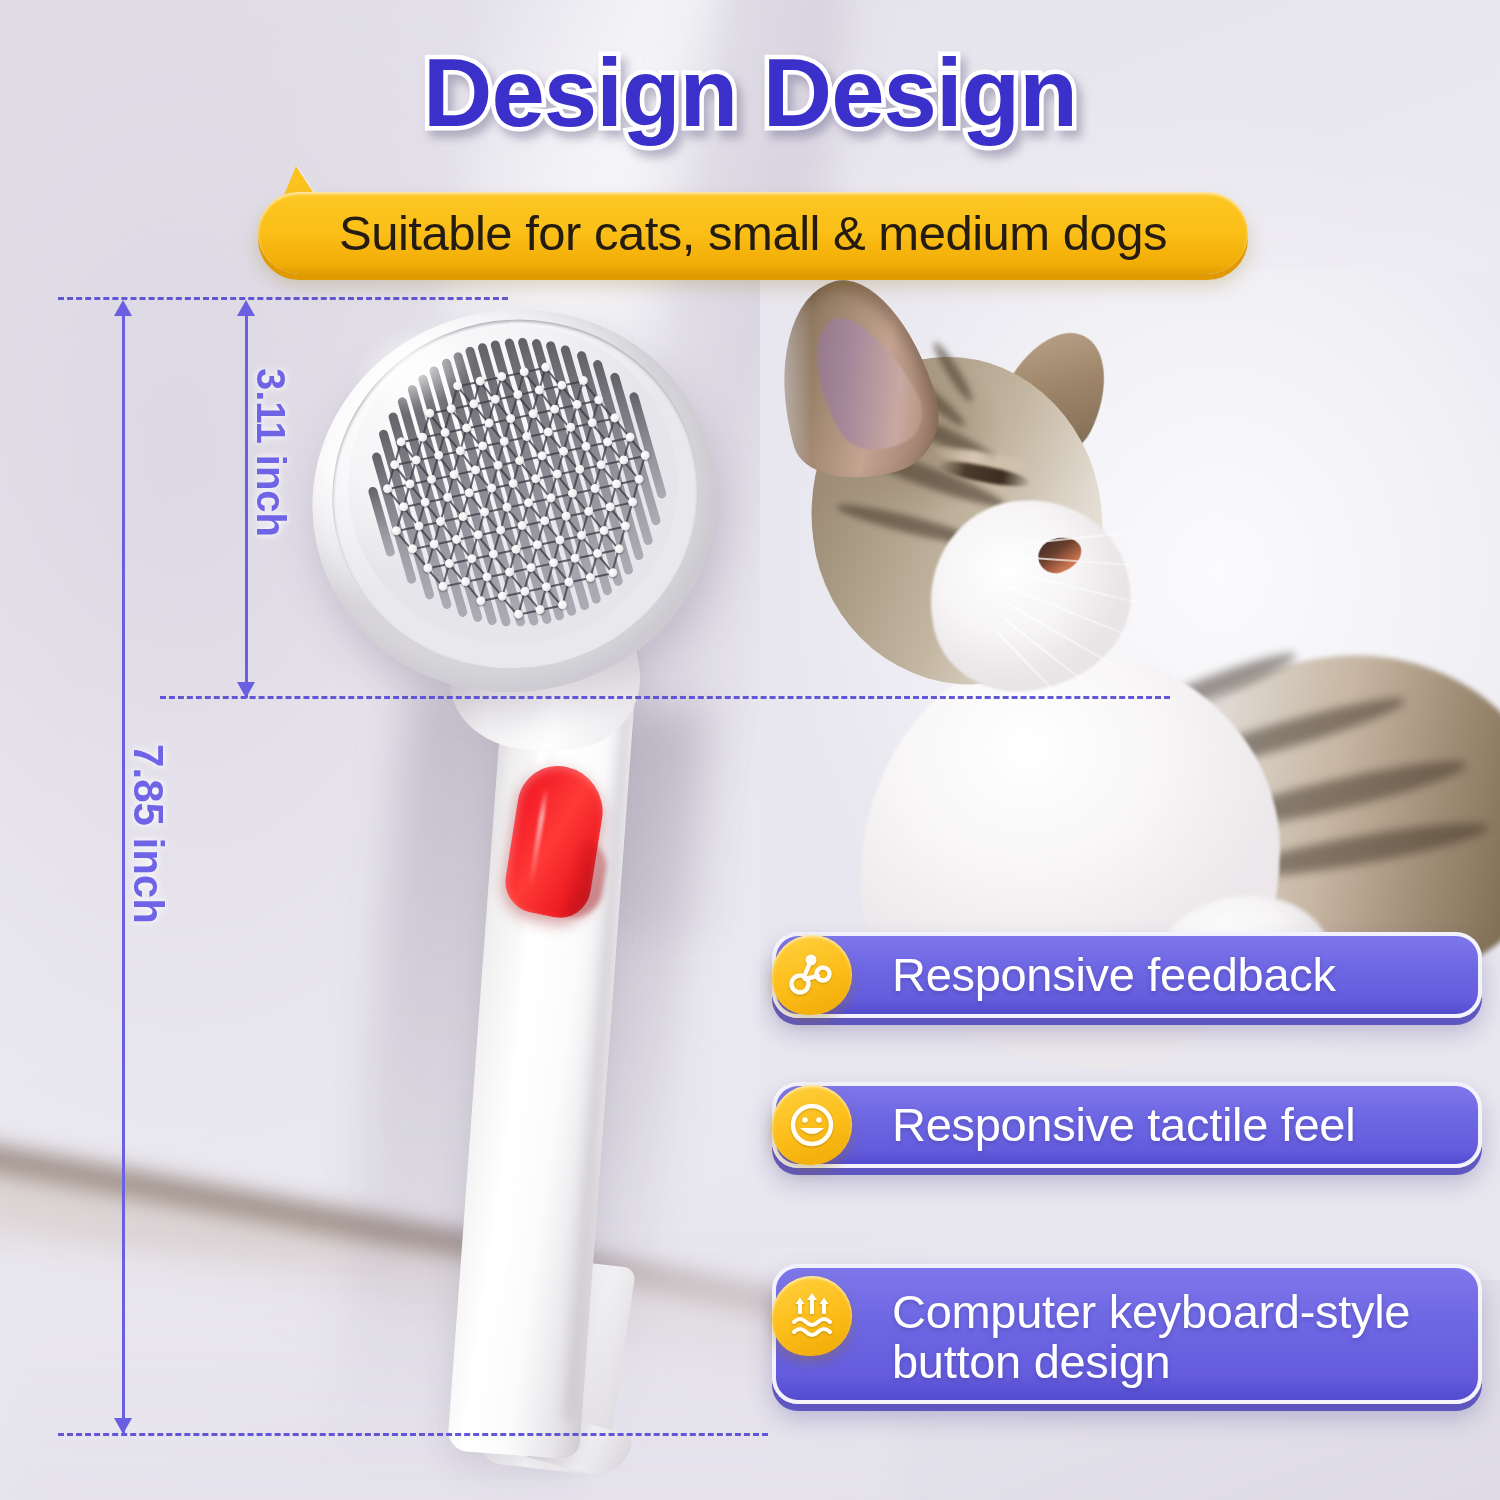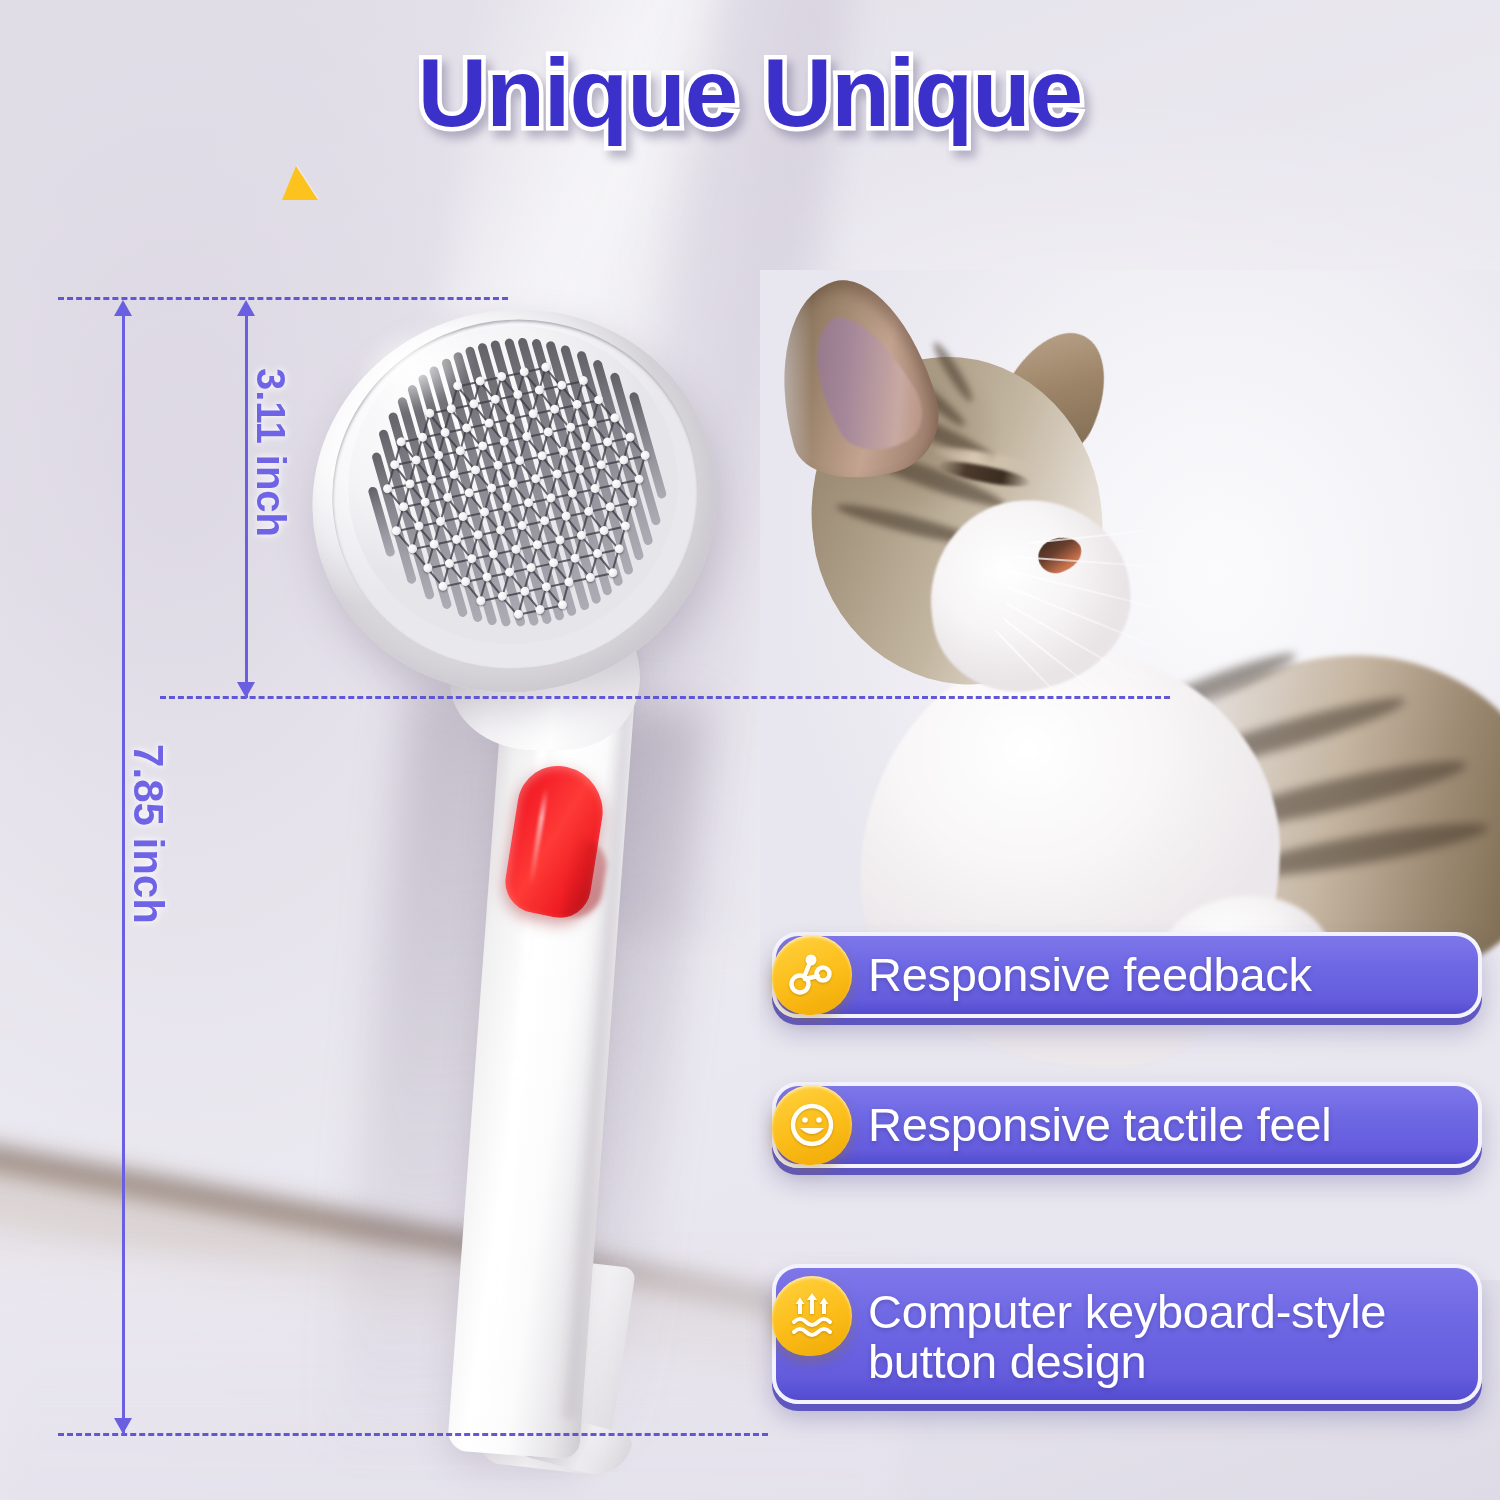--- a/index.html
+++ b/index.html
@@ -473,21 +473,21 @@
     display: flex; align-items: center;
   }
   .f-bubble {
     position: relative;
     background: linear-gradient(180deg, #7e77ea 0%, #6f68e4 38%, #645cdd 82%, #544ccf 100%);
     border: 4px solid rgba(255,255,255,0.92);
     border-radius: 26px;
     box-shadow: 0 7px 0 rgba(76,68,188,0.85), 0 14px 24px rgba(70,62,140,0.28);
     color: #ffffff;
     display: flex; align-items: center;
-    padding: 0 26px 0 92px;
+    padding: 0 26px 0 116px;
     box-sizing: border-box;
   }
   .f-text {
     font-size: 47px;
     line-height: 1.07;
     letter-spacing: -0.3px;
     text-shadow: 0 2px 4px rgba(52,46,120,0.35);
   }
   .f-icon {
     position: absolute;
@@ -1014,23 +1014,26 @@
   <div class="dim-arrow" style="left:245px; top:312px; height:386px;"></div>
   <div class="arrow-head arrow-up" style="left:237px; top:300px;"></div>
   <div class="arrow-head arrow-down" style="left:237px; top:682px;"></div>
   <div class="dim-label lbl-311">3.11 inch</div>
 
   <div class="dim-arrow" style="left:122px; top:312px; height:1122px;"></div>
   <div class="arrow-head arrow-up" style="left:114px; top:300px;"></div>
   <div class="arrow-head arrow-down" style="left:114px; top:1418px;"></div>
   <div class="dim-label lbl-785">7.85 inch</div>
 
-  <div class="title">Unique Unique</div>
+  <div class="title">Design Design</div>
 
   <div class="pill-tail"></div>
+  <div class="pill">
+    <span class="pill-text">Suitable for cats, small &amp; medium dogs</span>
+  </div>
 
   <div class="feature feat-1">
     <div class="f-bubble">
       <span class="f-text">Responsive feedback</span>
     </div>
     <div class="f-icon">
       <svg width="50" height="50" viewBox="0 0 50 50">
         <circle cx="13" cy="34" r="8.5" fill="none" stroke="#fffdf5" stroke-width="4.5"></circle>
         <circle cx="36" cy="24" r="6.5" fill="none" stroke="#fffdf5" stroke-width="4.5"></circle>
         <circle cx="24" cy="10" r="5.5" fill="#fffdf5"></circle>

